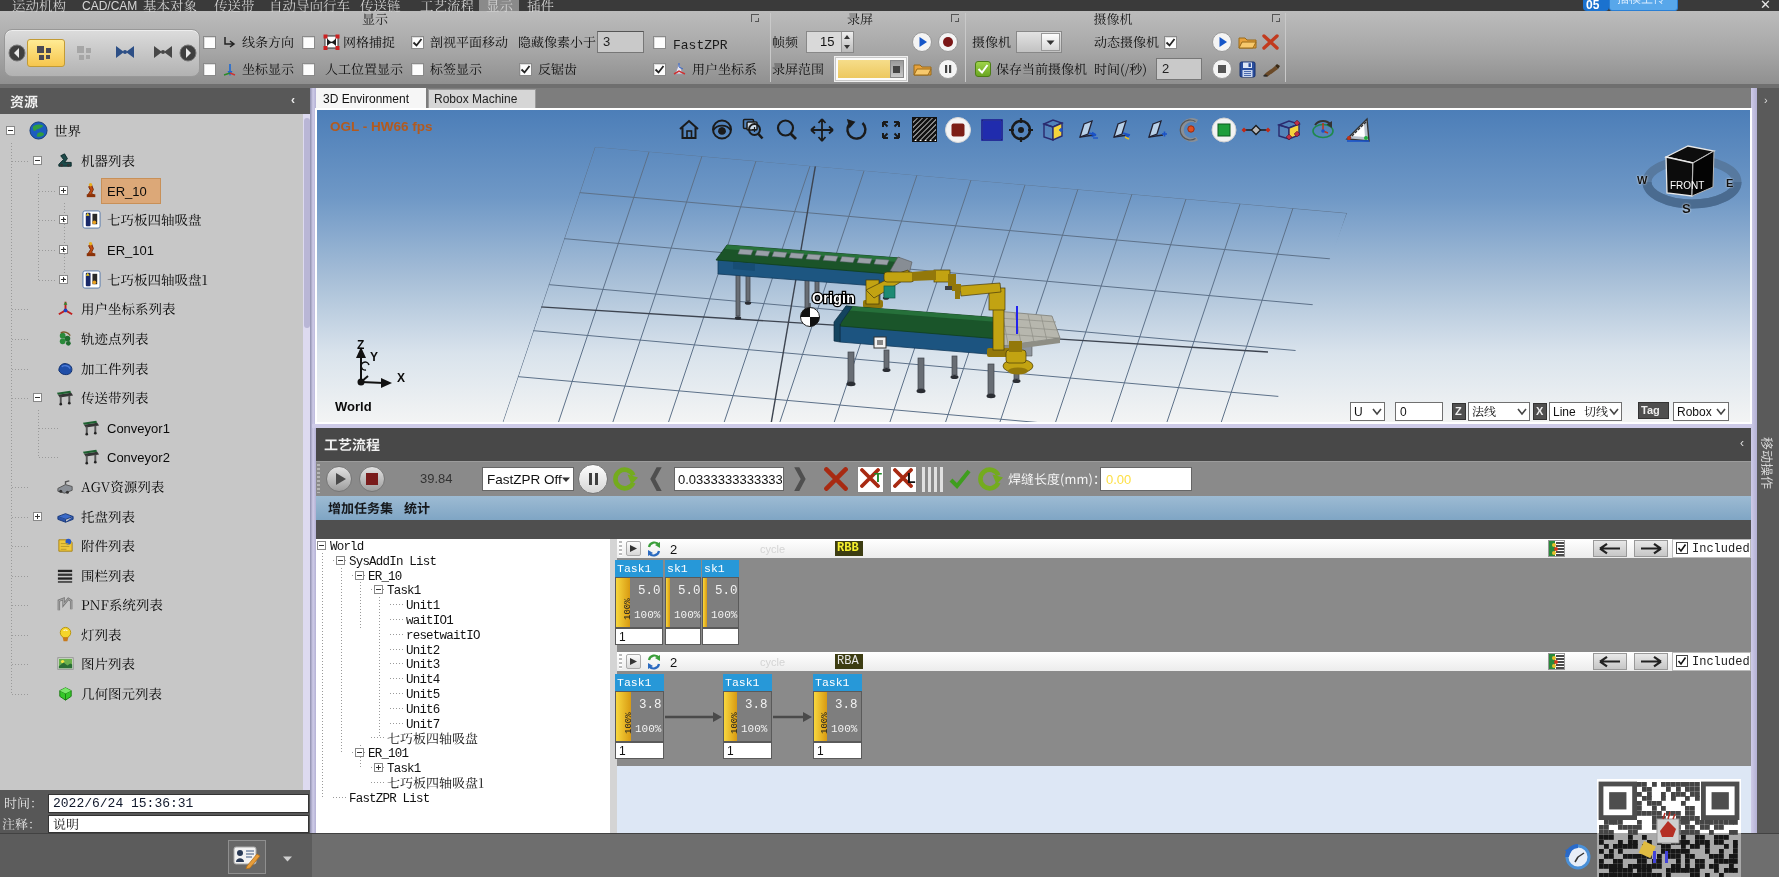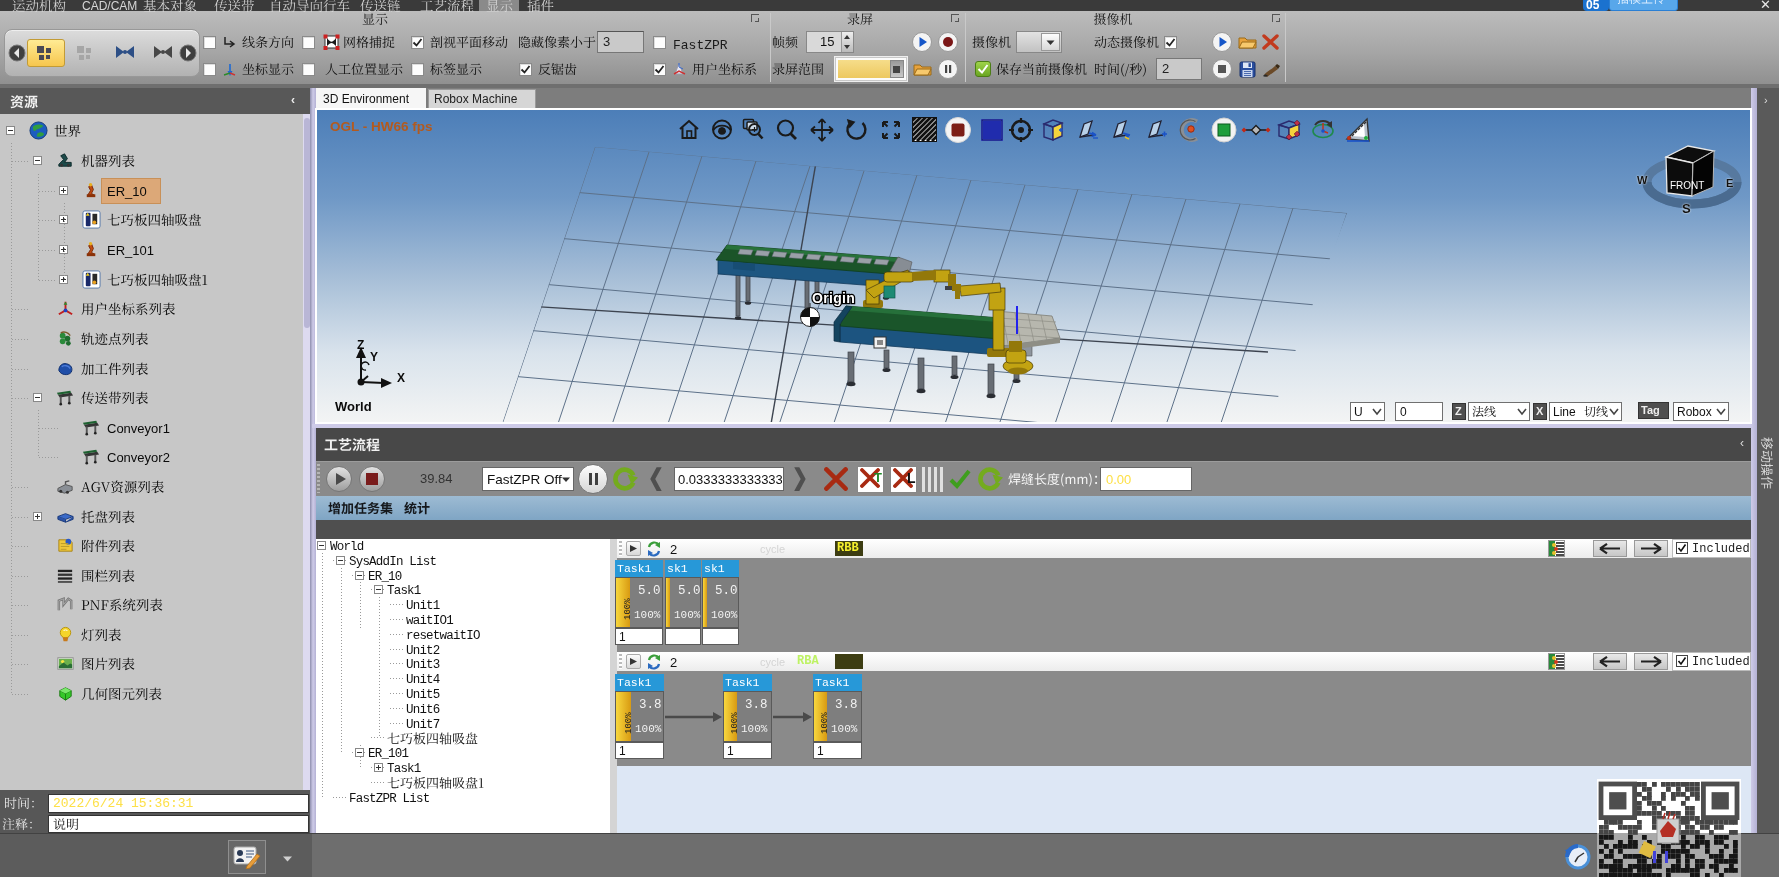--- a/index.html
+++ b/index.html
@@ -180,21 +180,21 @@
 <div class="abs lat" style="left:323px;top:92px;font-size:12px;color:#111">3D Environment</div>
 <div class="abs" style="left:428px;top:89px;width:108px;height:19px;background:#d6d6d6;border:1px solid #9a9a9a;border-bottom:none"></div>
 <div class="abs lat" style="left:434px;top:92px;font-size:12px;color:#222">Robox Machine</div>
 <div class="abs" style="left:0;top:88px;width:310px;height:26px;background:#585858"></div>
 <div class="abs lat" style="left:291px;top:93px;font-size:12px;color:#eee;font-weight:bold">‹</div>
 <div class="abs" style="left:0;top:114px;width:310px;height:676px;background:#c7c7c7"></div>
 <div class="abs" style="left:303px;top:114px;width:8px;height:676px;background:#dddaf0"></div>
 <div class="abs" style="left:304px;top:118px;width:6px;height:210px;background:#b9b6d6;border-radius:3px"></div>
 <div class="abs" style="left:0;top:790px;width:310px;height:43px;background:#575757"></div>
 <div class="abs" style="left:48px;top:794px;width:261px;height:19px;background:#fff;border:1px solid #333"></div>
-<div class="abs mono" style="left:53px;top:796px;font-size:13px;color:#fde047">2022/6/24 15:36:31</div>
+<div class="abs mono" style="left:53px;top:796px;font-size:13px;color:#0f172a">2022/6/24 15:36:31</div>
 <div class="abs" style="left:48px;top:815px;width:261px;height:18px;background:#fff;border:1px solid #333"></div>
 <div class="abs" style="left:0;top:833px;width:1779px;height:44px;background:#6e6e6e;border-top:1px solid #424242"></div>
 <div class="abs" style="left:0;top:834px;width:312px;height:43px;background:#5c5c5c"></div>
 <div class="abs" style="left:228px;top:840px;width:38px;height:34px;background:#686868;border:1px solid #8f8f8f"></div>
 <svg class="abs" style="left:233px;top:845px" width="28" height="24">
     <rect x="1" y="2" width="22" height="17" rx="2" fill="#f2f2f2" stroke="#aaa"></rect>
     <circle cx="7" cy="8" r="3" fill="#2a3a55"></circle>
     <path d="M3 17 C3 12 11 12 11 17 Z" fill="#2a3a55"></path>
     <path d="M13 6 H21 M13 9 H21 M13 12 H19" stroke="#7a8aa5" stroke-width="1.4"></path>
     <path d="M14 21 L24 9 L27 11 L17 23 L13 24 Z" fill="#e89d3a" stroke="#b06f1a" stroke-width="0.8"></path>
@@ -640,21 +640,21 @@
   </svg>
 <svg class="abs" style="left:646px;top:654px" width="16" height="16">
     <path d="M3 6 A5.5 5.5 0 0 1 13 4" stroke="#3a9e3a" stroke-width="2.2" fill="none"></path>
     <polygon points="14,1 14,7 9,4" fill="#3a9e3a"></polygon>
     <path d="M13 10 A5.5 5.5 0 0 1 3 12" stroke="#2a6ac0" stroke-width="2.2" fill="none"></path>
     <polygon points="2,15 2,9 7,12" fill="#2a6ac0"></polygon>
   </svg>
 <div class="abs lat" style="left:670px;top:655px;font-size:13px;color:#111">2</div>
 <div class="abs lat" style="left:760px;top:656px;font-size:11px;color:#d4d4d4">cycle</div>
 <div class="abs" style="left:835px;top:654px;width:28px;height:15px;background:#3d3d12"></div>
-<div class="abs mono" style="left:797px;top:654px;font-size:12px;font-weight:bold;color:#bef264">RBA</div>
+<div class="abs mono" style="left:837px;top:654px;font-size:12px;font-weight:normal;color:#e5e5e5">RBA</div>
 <svg class="abs" style="left:1548px;top:653px" width="17" height="17">
     <rect x="0.5" y="0.5" width="16" height="16" fill="#fff" stroke="#999"></rect>
     <rect x="1" y="1" width="6" height="15" fill="#2a8a3a"></rect>
     <path d="M8 3 H16 M8 6 H16 M8 9 H16 M8 12 H16 M8 15 H16" stroke="#111" stroke-width="1.6"></path>
     <circle cx="6" cy="5" r="2" fill="#e8c02a"></circle>
     <circle cx="8" cy="9" r="2" fill="#d23a1a"></circle>
     <circle cx="6" cy="13" r="2" fill="#e8c02a"></circle>
   </svg>
 <div class="abs" style="left:1593px;top:653px;width:34px;height:17px;background:linear-gradient(#e8e8e8,#c6c6c6);border:1px solid #999"></div>
 <svg class="abs" style="left:1594px;top:653px" width="32" height="17">

